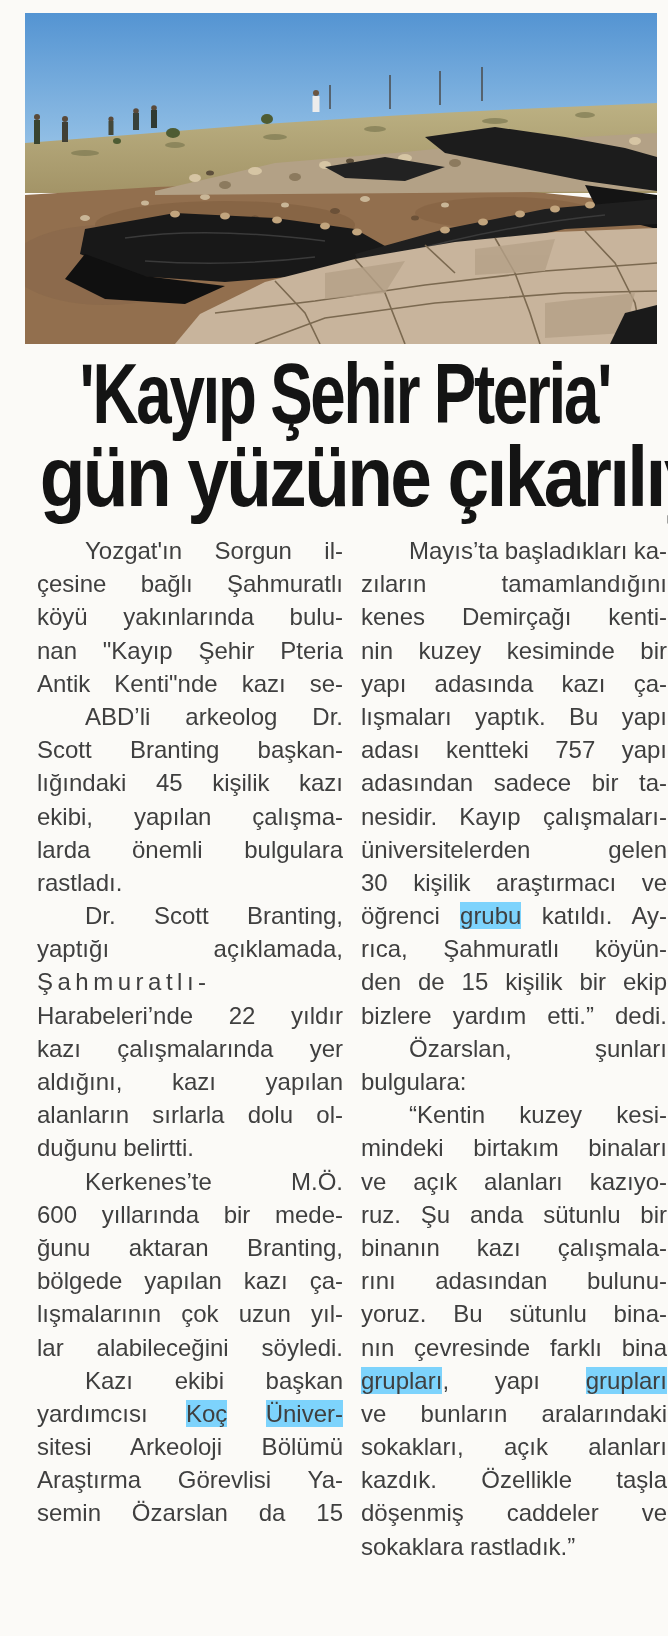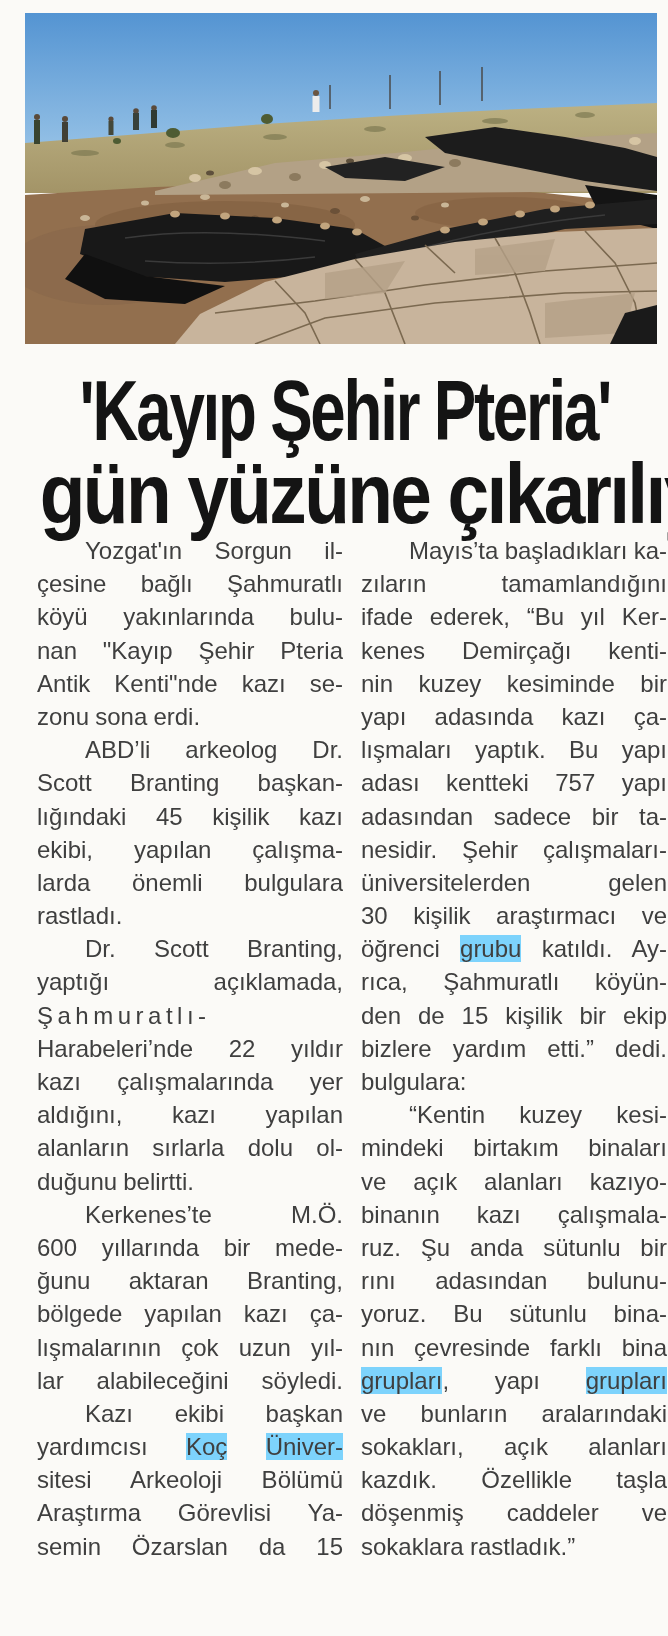--- a/index.html
+++ b/index.html
@@ -4,21 +4,21 @@
 <style>
   html,body{margin:0;padding:0;}
   body{background:#fbfaf7;font-family:"Liberation Sans",sans-serif;}
   .page{position:relative;width:668px;height:1636px;background:#fbfaf7;overflow:hidden;}
 
   
   .photo{position:absolute;left:25px;top:13px;width:632px;height:331px;overflow:hidden;}
   .photo svg{display:block;}
 
   
-  .headline{position:absolute;left:0;top:369px;width:612px;margin:0;text-align:center;
+  .headline{position:absolute;left:0;top:352px;width:612px;margin:0;text-align:center;
             font-weight:bold;color:#141414;}
   .hl-line{display:block;font-size:86px;line-height:83px;letter-spacing:-3px;white-space:nowrap;}
   .hl-line.l1{transform:scaleX(.74);transform-origin:50% 50%;}
   .hl-line.l2{transform:scaleX(.87);transform-origin:50% 50%;}
 
   
   .columns{position:absolute;left:37px;top:534px;width:638px;display:flex;gap:18px;}
   .col{width:306px;color:#3f3f3f;font-size:24px;line-height:33.2px;}
   .line{height:33.2px;overflow:hidden;text-align:justify;text-align-last:justify;word-spacing:-0.5px;}
   .line.end{text-align-last:left;}
@@ -198,21 +198,20 @@
     <span class="hl-line l2">gün yüzüne çıkarılıyor</span>
   </h1>
 
   <div class="columns">
     <div class="col">
         <div class="line indent"><span>Yozgat'ın Sorgun il-</span></div>
         <div class="line"><span>çesine bağlı Şahmuratlı</span></div>
         <div class="line"><span>köyü yakınlarında bulu-</span></div>
         <div class="line"><span>nan "Kayıp Şehir Pteria</span></div>
         <div class="line"><span>Antik Kenti"nde kazı se-</span></div>
-        <div class="line end"><span>zonu sona erdi.</span></div>
         <div class="line indent"><span>ABD’li arkeolog Dr.</span></div>
         <div class="line"><span>Scott Branting başkan-</span></div>
         <div class="line"><span>lığındaki 45 kişilik kazı</span></div>
         <div class="line"><span>ekibi, yapılan çalışma-</span></div>
         <div class="line"><span>larda önemli bulgulara</span></div>
         <div class="line end"><span>rastladı.</span></div>
         <div class="line indent"><span>Dr. Scott Branting,</span></div>
         <div class="line"><span>yaptığı açıklamada,</span></div>
         <div class="line track"><span>Şahmuratlı-Kerkenes</span></div>
         <div class="line"><span>Harabeleri’nde 22 yıldır</span></div>
@@ -228,40 +227,40 @@
         <div class="line"><span>lar alabileceğini söyledi.</span></div>
         <div class="line indent"><span>Kazı ekibi başkan</span></div>
         <div class="line"><span>yardımcısı </span><span class="hl">Koç</span><span> </span><span class="hl">Üniver-</span></div>
         <div class="line"><span>sitesi Arkeoloji Bölümü</span></div>
         <div class="line"><span>Araştırma Görevlisi Ya-</span></div>
         <div class="line"><span>semin Özarslan da 15</span></div>
       </div>
     <div class="col">
         <div class="line indent"><span>Mayıs’ta başladıkları ka-</span></div>
         <div class="line"><span>zıların tamamlandığını</span></div>
-        <div class="line"><span>ifade ederek, “Bu yıl Ker-</span></div>
         <div class="line"><span>kenes Demirçağı kenti-</span></div>
         <div class="line"><span>nin kuzey kesiminde bir</span></div>
         <div class="line"><span>yapı adasında kazı ça-</span></div>
         <div class="line"><span>lışmaları yaptık. Bu yapı</span></div>
         <div class="line"><span>adası kentteki 757 yapı</span></div>
         <div class="line"><span>adasından sadece bir ta-</span></div>
-        <div class="line"><span>nesidir. Şehir çalışmaları-</span></div>
+        <div class="line"><span>nesidir. Kayıp çalışmaları-</span></div>
         <div class="line"><span>üniversitelerden gelen</span></div>
         <div class="line"><span>30 kişilik araştırmacı ve</span></div>
         <div class="line"><span>öğrenci </span><span class="hl">grubu</span><span> katıldı. Ay-</span></div>
         <div class="line"><span>rıca, Şahmuratlı köyün-</span></div>
         <div class="line"><span>den de 15 kişilik bir ekip</span></div>
         <div class="line"><span>bizlere yardım etti.” dedi.</span></div>
+        <div class="line indent"><span>Özarslan, şunları</span></div>
         <div class="line end"><span>bulgulara:</span></div>
         <div class="line indent"><span>“Kentin kuzey kesi-</span></div>
         <div class="line"><span>mindeki birtakım binaları</span></div>
         <div class="line"><span>ve açık alanları kazıyo-</span></div>
+        <div class="line"><span>ruz. Şu anda sütunlu bir</span></div>
         <div class="line"><span>binanın kazı çalışmala-</span></div>
-        <div class="line"><span>ruz. Şu anda sütunlu bir</span></div>
         <div class="line"><span>rını adasından bulunu-</span></div>
         <div class="line"><span>yoruz. Bu sütunlu bina-</span></div>
         <div class="line"><span>nın çevresinde farklı bina</span></div>
         <div class="line"><span class="hl">grupları</span><span>, yapı </span><span class="hl">grupları</span></div>
         <div class="line"><span>ve bunların aralarındaki</span></div>
         <div class="line"><span>sokakları, açık alanları</span></div>
         <div class="line"><span>kazdık. Özellikle taşla</span></div>
         <div class="line"><span>döşenmiş caddeler ve</span></div>
         <div class="line end"><span>sokaklara rastladık.”</span></div>
       </div>

